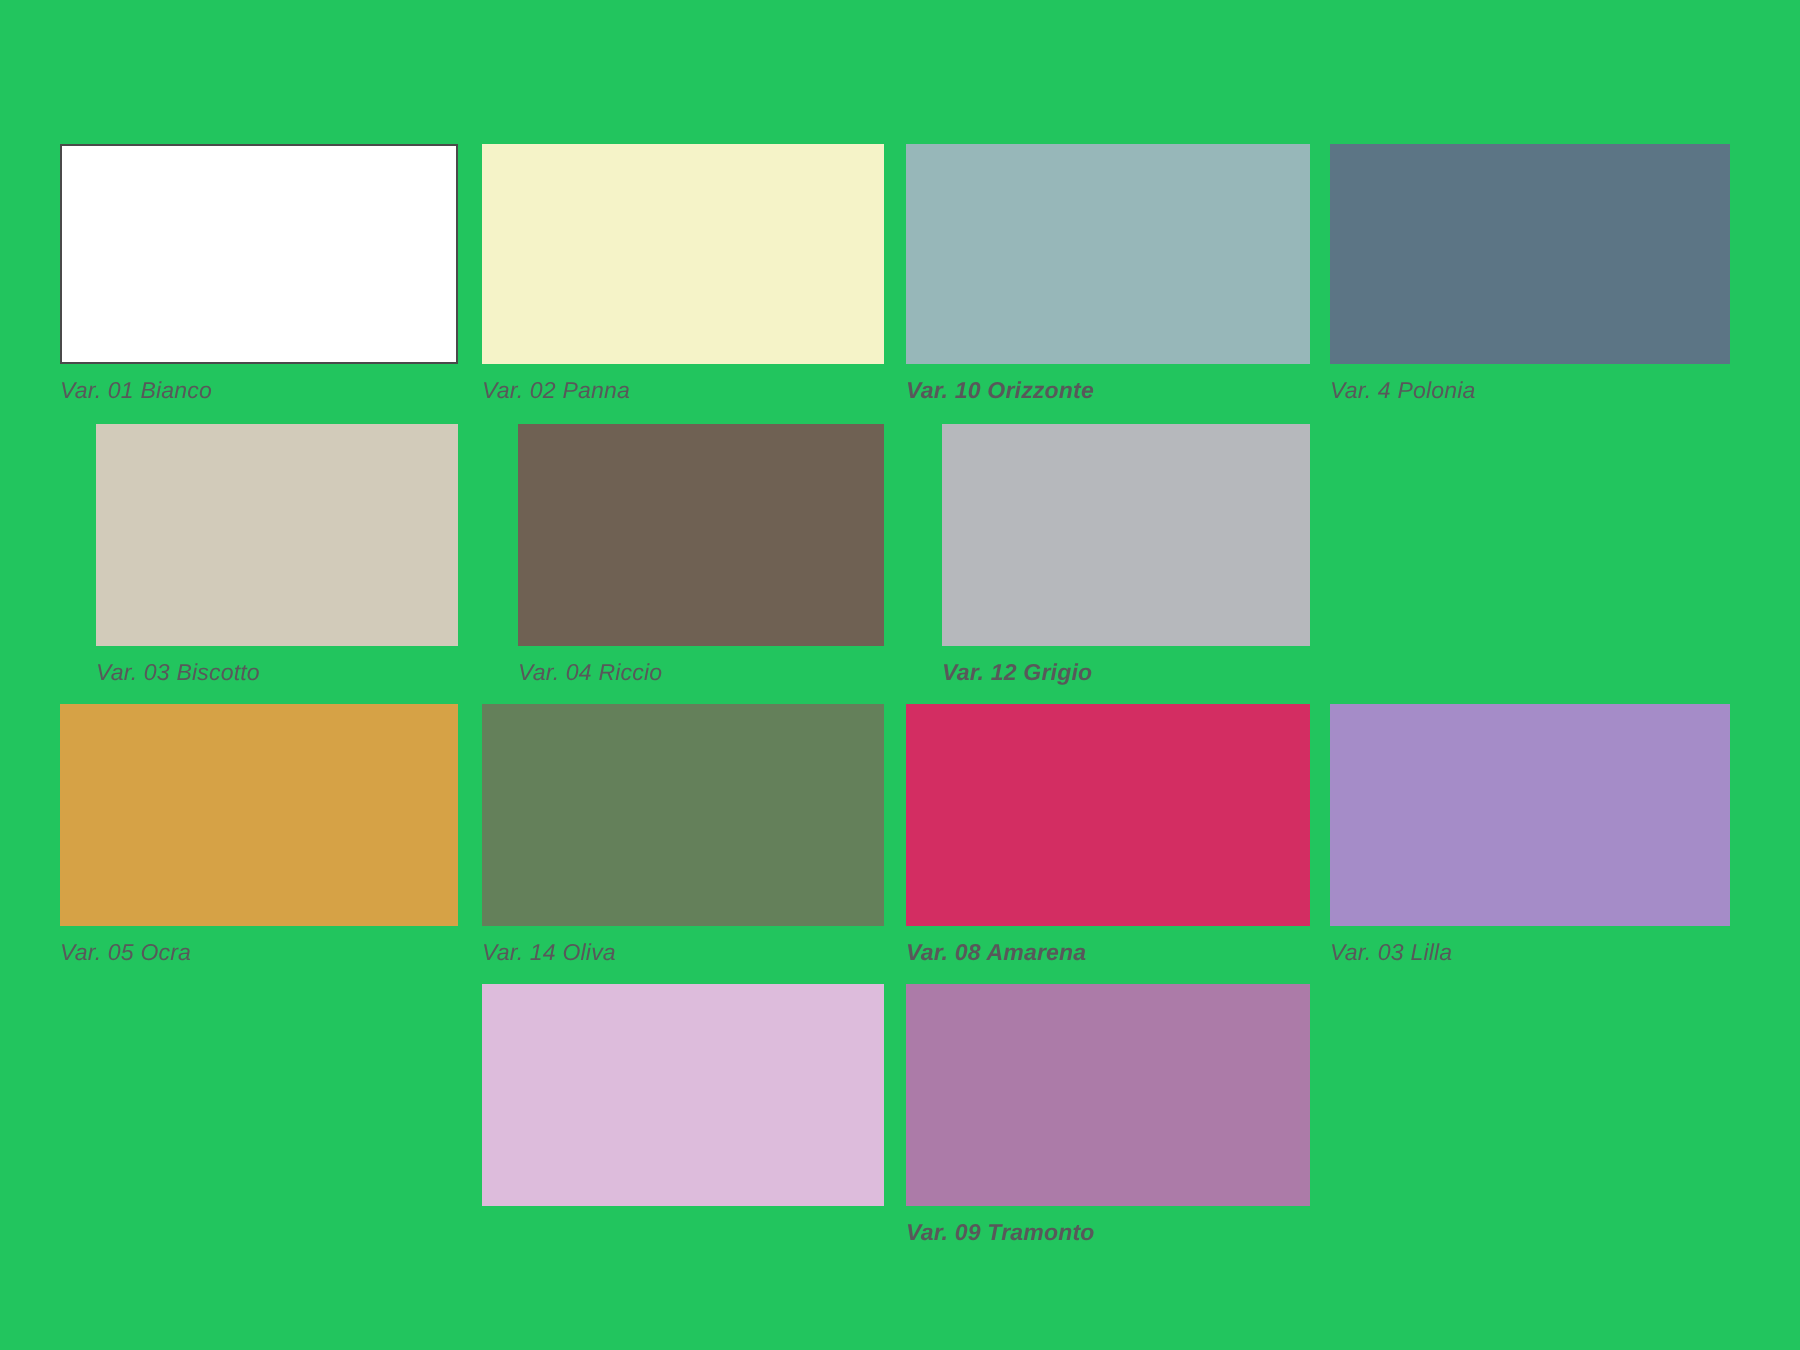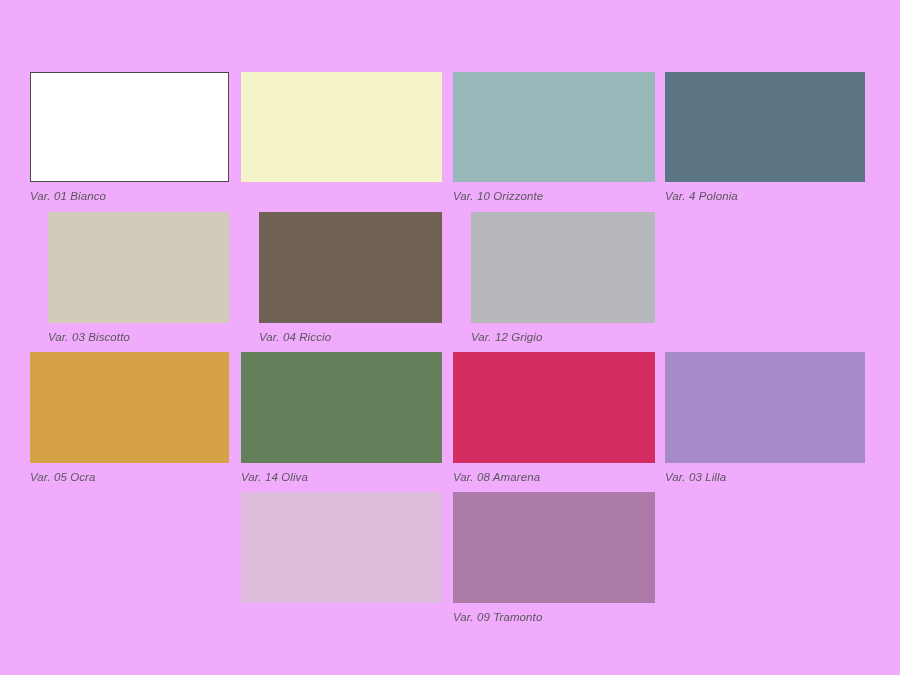--- a/index.html
+++ b/index.html
@@ -12,21 +12,21 @@
     height: 675px;
     background: #ffffff;
     font-family: "Liberation Sans", sans-serif;
     overflow: hidden;
   }
 
   #swatch-board {
     position: relative;
     width: 900px;
     height: 675px;
-    background: #f0abfc;
+    background: #22c55e;
   }
 
   .swatch-cell {
     position: absolute;
     box-sizing: border-box;
   }
 
   .swatch-chip {
     width: 100%;
     box-sizing: border-box;
@@ -45,21 +45,21 @@
     line-height: 14px;
     color: #58585a;
     letter-spacing: 0.1px;
     white-space: nowrap;
     margin-top: 7px;
   }
 
   
   .col-1 { left: 30px;  width: 199px; }
   .col-2 { left: 241px; width: 201px; }
-  .col-3 { left: 453px; width: 202px; }
+  .col-3 { left: 453px; width: 202px; font-weight: bold; }
   .col-4 { left: 665px; width: 200px; }
 
   
   .row-1 { top: 72px;  }
   .row-2 { top: 212px; padding-left: 18px; }
   .row-3 { top: 352px; }
   .row-4 { top: 492px; }
 
   .row-1 .swatch-chip { height: 110px; }
   .row-2 .swatch-chip { height: 111px; }
@@ -71,20 +71,21 @@
 
 <div id="swatch-board">
 
   <div class="swatch-cell col-1 row-1">
     <div class="swatch-chip outlined" style="background-color:#ffffff;"></div>
     <div class="swatch-label">Var. 01 Bianco</div>
   </div>
 
   <div class="swatch-cell col-2 row-1">
     <div class="swatch-chip" style="background-color:#f5f3c8;"></div>
+    <div class="swatch-label">Var. 02 Panna</div>
   </div>
 
   <div class="swatch-cell col-3 row-1">
     <div class="swatch-chip" style="background-color:#97b7b9;"></div>
     <div class="swatch-label">Var. 10 Orizzonte</div>
   </div>
 
   <div class="swatch-cell col-4 row-1">
     <div class="swatch-chip" style="background-color:#5c7585;"></div>
     <div class="swatch-label">Var. 4 Polonia</div>

